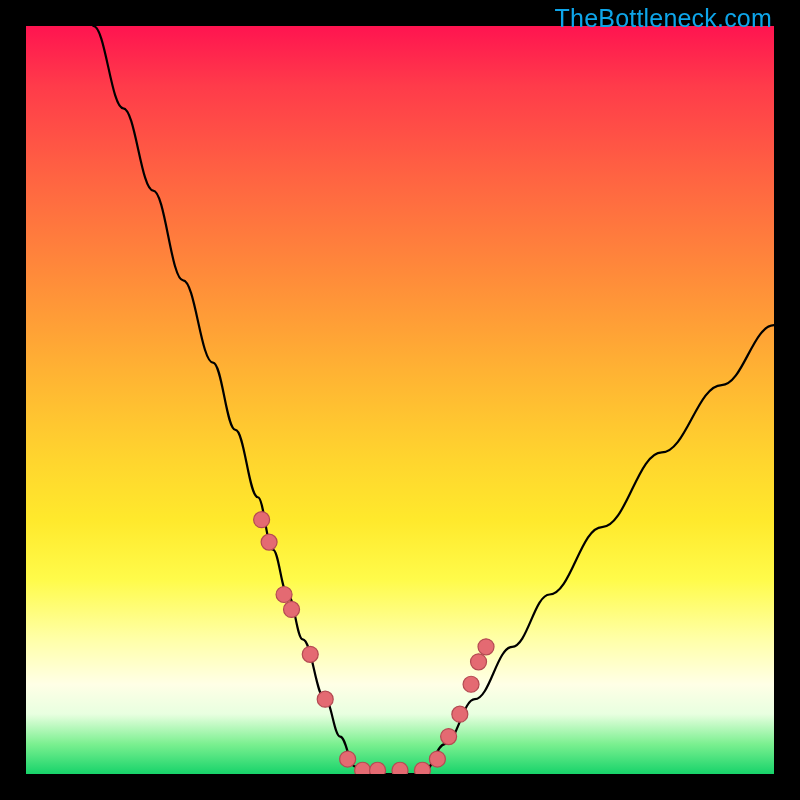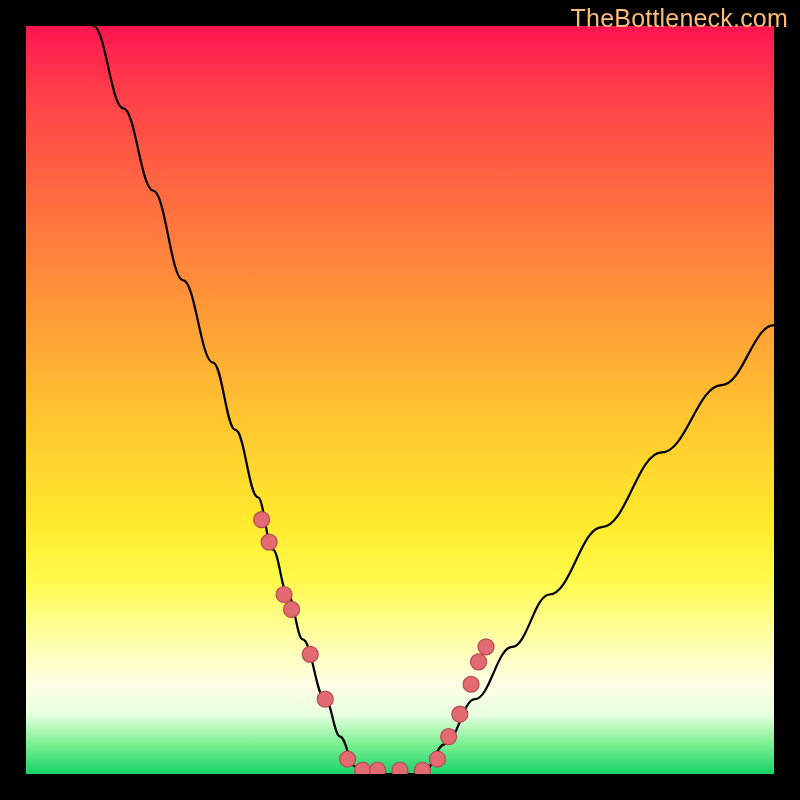--- a/index.html
+++ b/index.html
@@ -13,22 +13,22 @@
   }
   .frame {
     position: relative;
     width: 800px;
     height: 800px;
     background: #000;
   }
   .watermark {
     position: absolute;
     top: 4px;
-    right: 12px;
-    color: #fdba74;
+    right: 28px;
+    color: #0ea5e9;
     font-size: 25px;
     font-weight: 500;
     letter-spacing: 0.2px;
     z-index: 10;
   }
   .plot-area {
     position: absolute;
     left: 26px;
     top: 26px;
     width: 748px;

